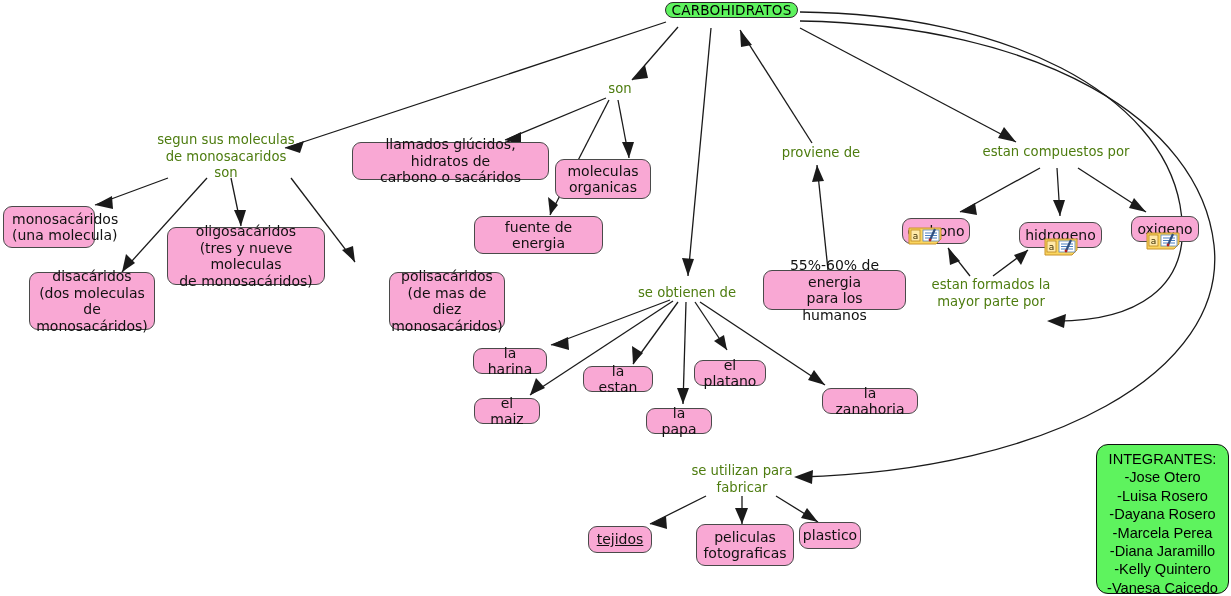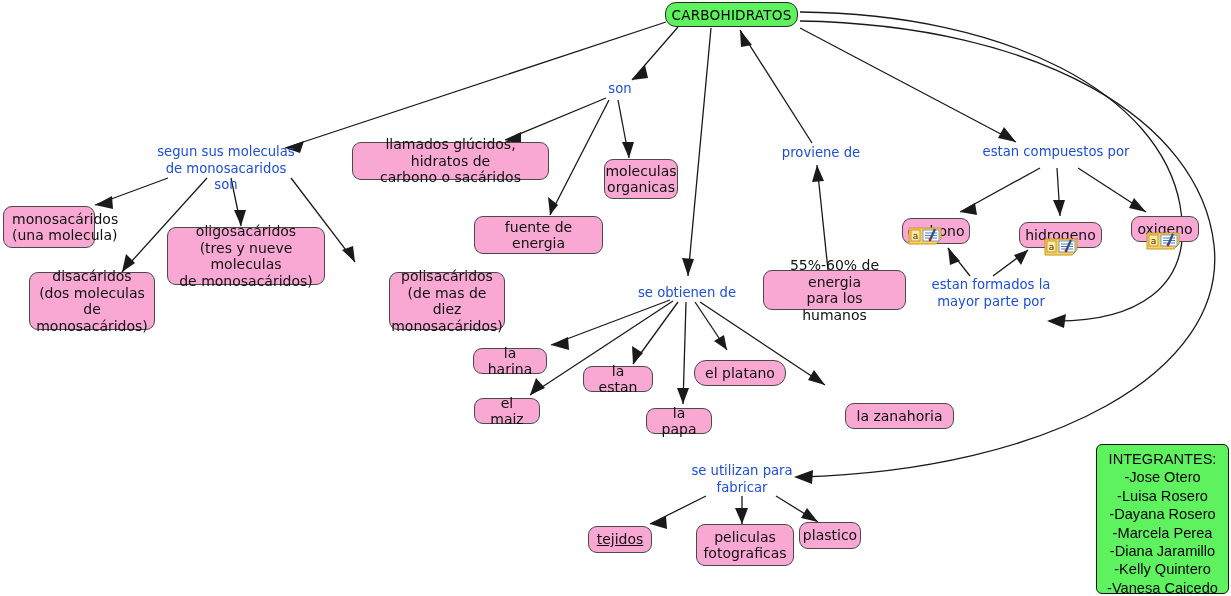--- a/index.html
+++ b/index.html
@@ -38,30 +38,30 @@
     font-size:13.6px;
     color:#000;
     display:flex;align-items:center;justify-content:center;
     box-sizing:border-box;
     letter-spacing:.2px;
   }
   .linklabel{
     position:absolute;
     font-size:13.2px;
     line-height:16.5px;
-    color:#1d4ed8;
+    color:#4d7c0f;
     text-align:center;
     white-space:pre-line;
     background:transparent;
   }
   .integrantes{
     position:absolute;
     background:#5ef35e;
     border:1.4px solid #111;
-    border-radius:6px;
+    border-radius:12px;
     box-sizing:border-box;
     font-family:"Liberation Sans", sans-serif;
     font-size:14.6px;
     line-height:18.4px;
     color:#000;
     text-align:center;
     white-space:pre-line;
     padding:5px 6px 4px 6px;
   }
   
@@ -159,43 +159,43 @@
 
     <path class="edge" d="M 800,12 C 1010,14 1160,95 1180,205 C 1196,292 1130,322 1053,321"></path>
     <polygon class="arrowhead" points="1047,321 1066,314 1064,328"></polygon>
 
     <path class="edge" d="M 800,21 C 1040,25 1200,120 1214,245 C 1228,372 1050,470 800,477"></path>
     <polygon class="arrowhead" points="794,477 813,470 812,484"></polygon>
 
   </g>
 </svg>
 
-<div class="root" style="left:665px;top:2px;width:133px;height:25px;text-align:center;">CARBOHIDRATOS</div>
+<div class="root" style="left:665px;top:2px;width:133px;height:16px;text-align:center;">CARBOHIDRATOS</div>
 
 <div class="linklabel" style="left:592px;top:81px;width:56px;">son</div>
 
-<div class="linklabel" style="left:152px;top:144px;width:148px;">segun sus moleculas
+<div class="linklabel" style="left:152px;top:132px;width:148px;">segun sus moleculas
 de monosacaridos son</div>
 
 <div class="linklabel" style="left:774px;top:145px;width:94px;">proviene de</div>
 
 <div class="linklabel" style="left:982px;top:144px;width:148px;">estan compuestos por</div>
 
 <div class="linklabel" style="left:922px;top:277px;width:138px;">estan formados la
 mayor parte por</div>
 
 <div class="linklabel" style="left:631px;top:285px;width:112px;">se obtienen de</div>
 
 <div class="linklabel" style="left:686px;top:463px;width:112px;">se utilizan para
 fabricar</div>
 
 <div class="node" style="left:352px;top:142px;width:197px;height:38px;">llamados glúcidos, hidratos de
 carbono o sacáridos</div>
 
-<div class="node" style="left:604px;top:159px;width:74px;height:40px;">moleculas
+<div class="node" style="left:555px;top:159px;width:96px;height:40px;">moleculas
 organicas</div>
 
 <div class="node" style="left:474px;top:216px;width:129px;height:38px;">fuente de energia</div>
 
 <div class="node leftal" style="left:3px;top:206px;width:92px;height:42px;">monosacáridos
 (una molecula)</div>
 
 <div class="node" style="left:29px;top:272px;width:126px;height:58px;">disacáridos
 (dos moleculas de
 monosacáridos)</div>
@@ -263,23 +263,23 @@
 </svg>
 
 <div class="node" style="left:473px;top:348px;width:74px;height:26px;">la harina</div>
 
 <div class="node" style="left:474px;top:398px;width:66px;height:26px;">el maiz</div>
 
 <div class="node" style="left:583px;top:366px;width:70px;height:26px;">la estan</div>
 
 <div class="node" style="left:646px;top:408px;width:66px;height:26px;">la papa</div>
 
-<div class="node" style="left:694px;top:360px;width:92px;height:26px;border-radius:12px;">el platano</div>
-
-<div class="node" style="left:845px;top:388px;width:109px;height:26px;margin-top:15px;">la zanahoria</div>
+<div class="node" style="left:694px;top:360px;width:72px;height:26px;">el platano</div>
+
+<div class="node" style="left:822px;top:388px;width:96px;height:26px;">la zanahoria</div>
 
 <div class="node" style="left:588px;top:526px;width:64px;height:27px;text-decoration:underline;">tejidos</div>
 
 <div class="node" style="left:696px;top:524px;width:98px;height:42px;">peliculas
 fotograficas</div>
 
 <div class="node" style="left:799px;top:522px;width:62px;height:27px;">plastico</div>
 
 <div class="integrantes" style="left:1096px;top:444px;width:133px;height:150px;">INTEGRANTES:
 -Jose Otero

